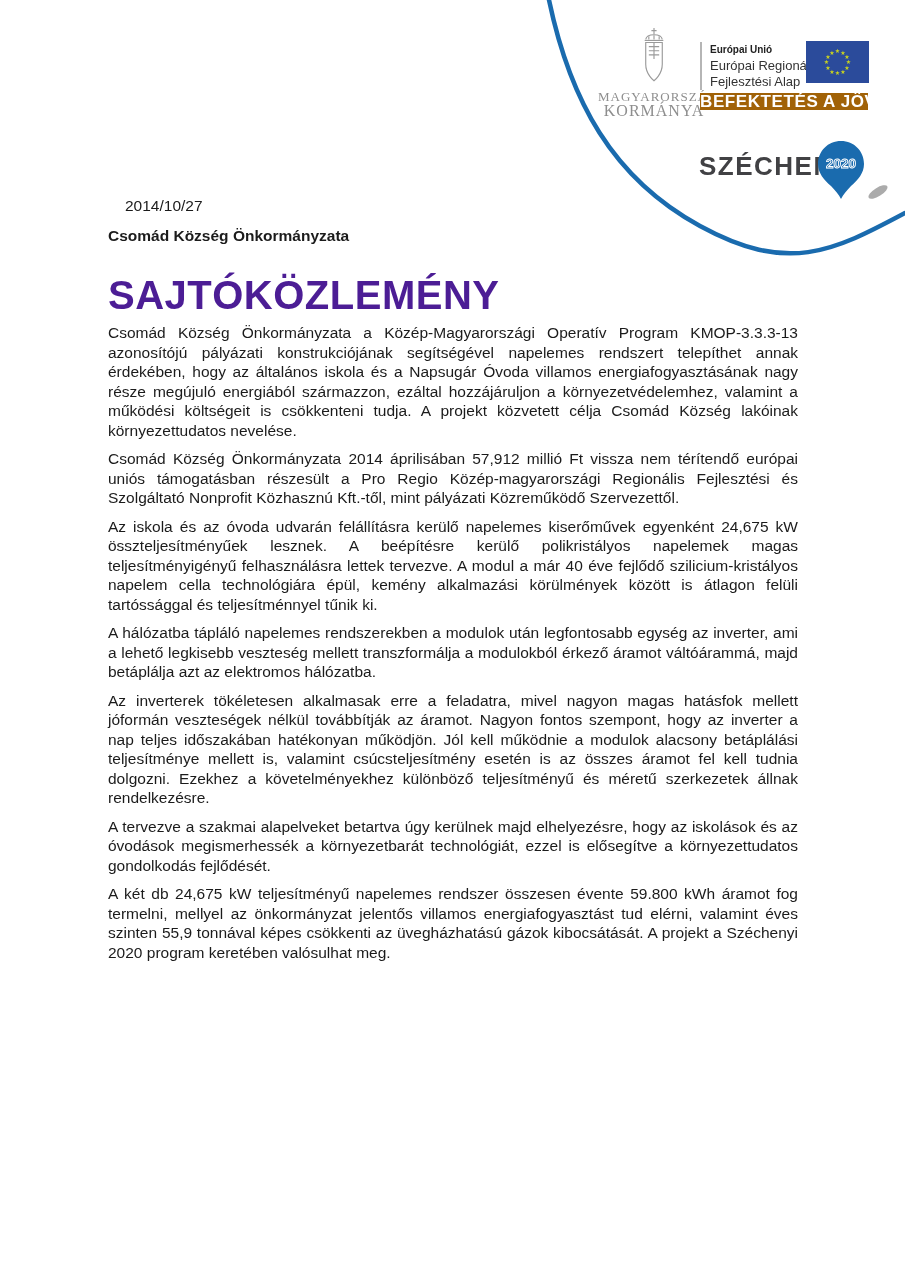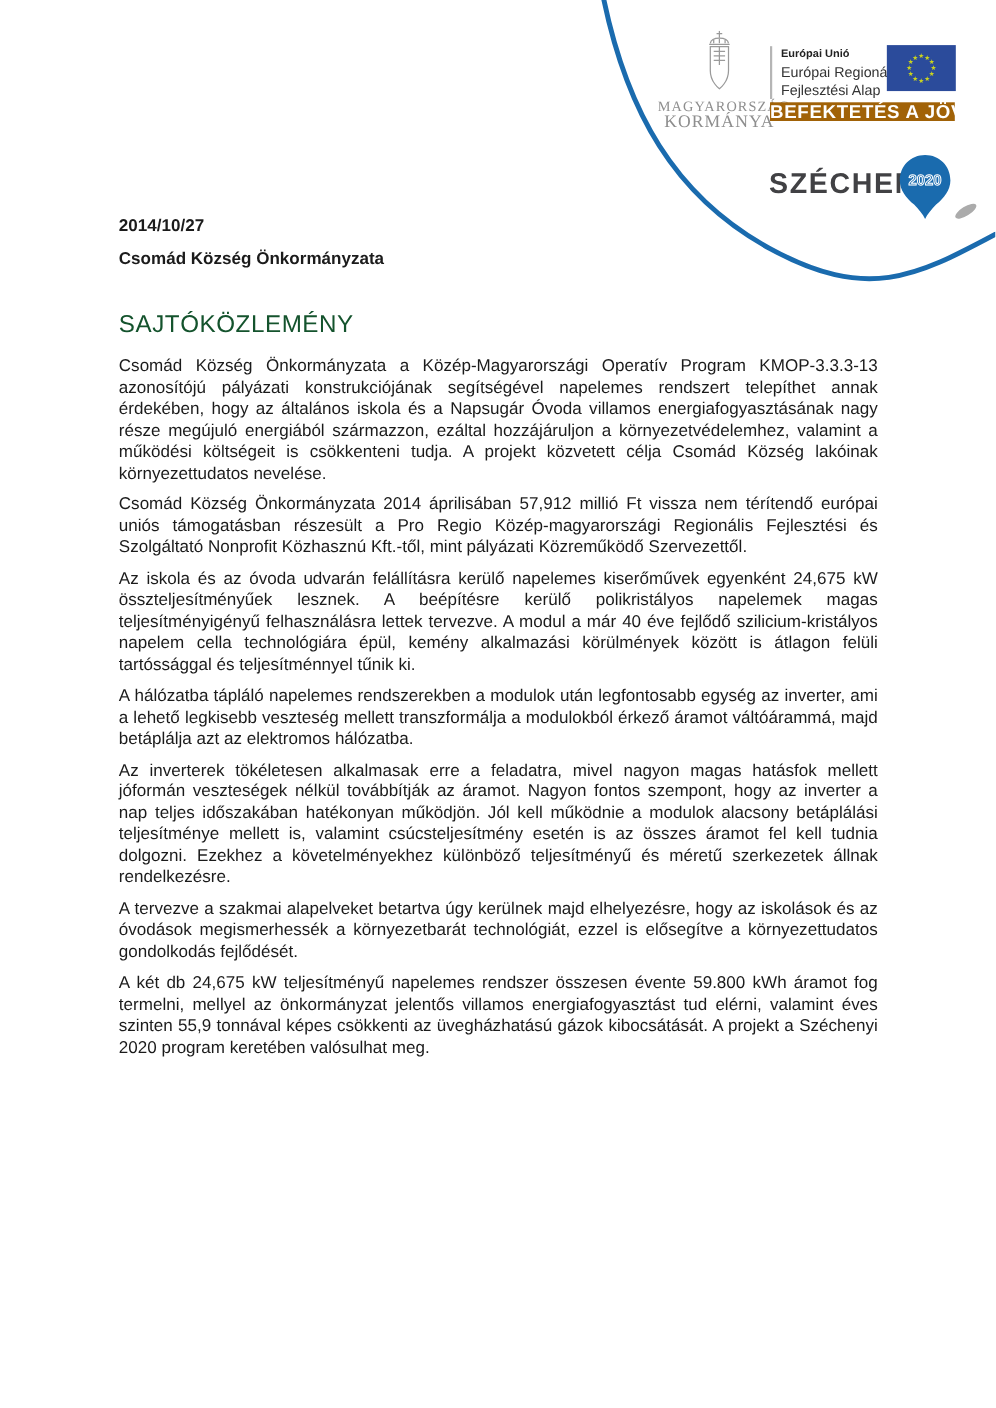--- a/index.html
+++ b/index.html
@@ -25,25 +25,25 @@
   .szechenyi-text {
     position:absolute; left:699px; top:151px; font-size:26px; font-weight:bold;
     color:#414144; letter-spacing:1.5px; white-space:nowrap;
   }
   .szechenyi-pin { position:absolute; left:816px; top:140px; width:88px; height:66px; }
   
   .content {
     position:absolute; left:108px; top:196px; width:690px;
     font-size:15.5px; line-height:19.5px; text-align:left;
   }
-  .date-line { margin:0 0 10px 0;font-weight:bold; }
+  .date-line { margin:0 0 10px 17px; }
   .org-line  { margin:0 0 34px 0; font-weight:bold; }
   .press-title {
-    margin:0 0 12px 0; font-size:22px; line-height:32px; font-weight:normal;
-    color:#14532d; letter-spacing:0.5px;
+    margin:0 0 12px 0; font-size:40px; line-height:32px; font-weight:bold;
+    color:#4c1d95; letter-spacing:0.5px;
   }
   .headline { margin:0 0 11px 0; font-weight:bold; font-size:15.5px; }
   .subheadline { margin:0 0 41px 0; font-weight:bold; text-align:justify; }
   .body-paragraph { margin:0 0 9px 0; text-align:justify; }
 </style>
 </head>
 <body>
 
 <div class="page">
 

